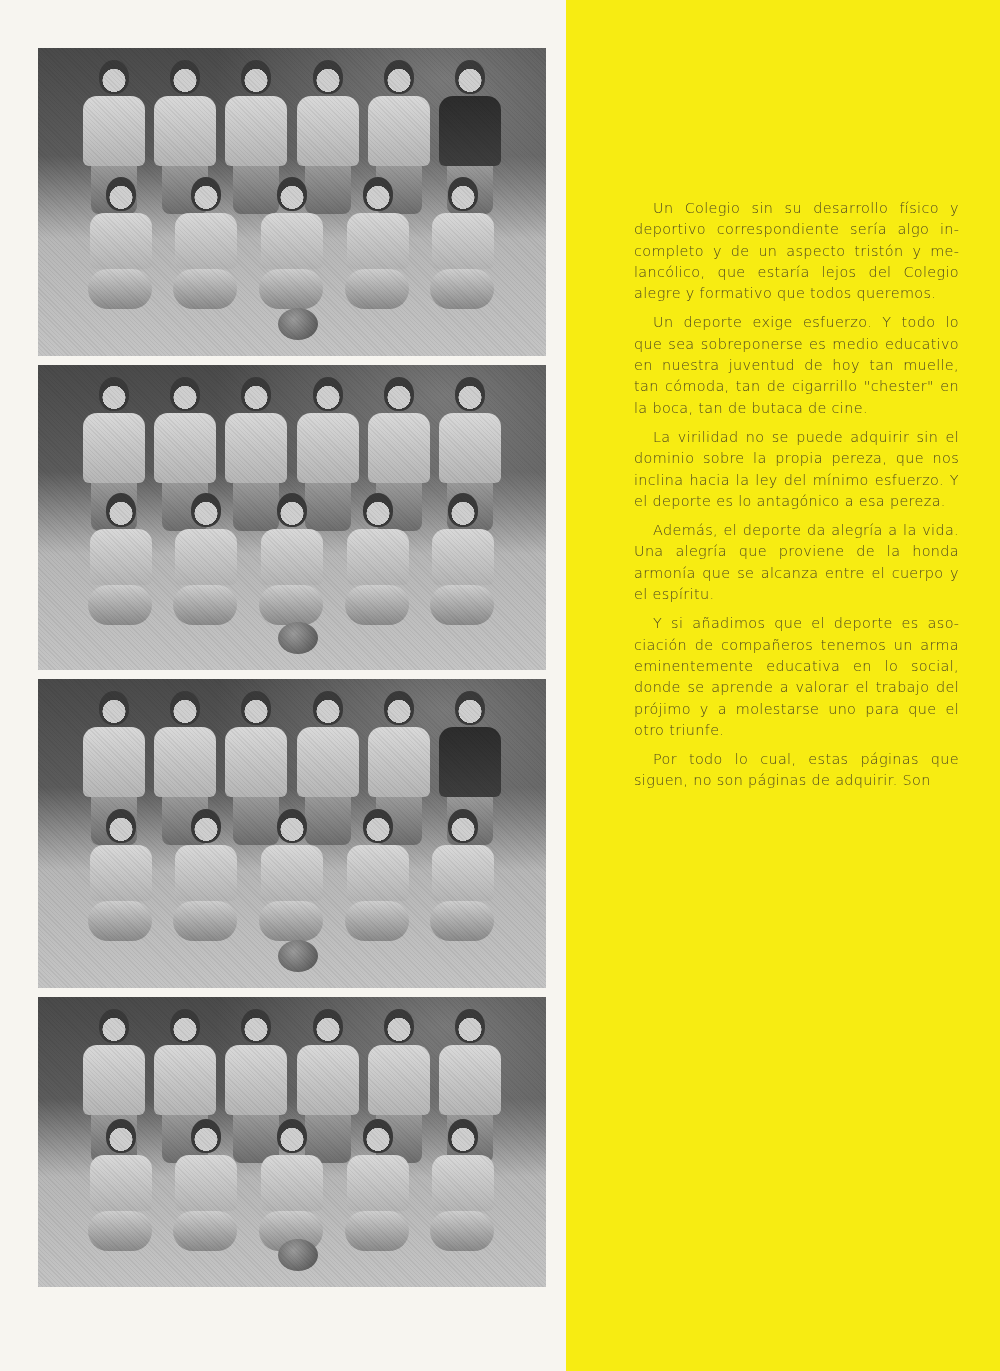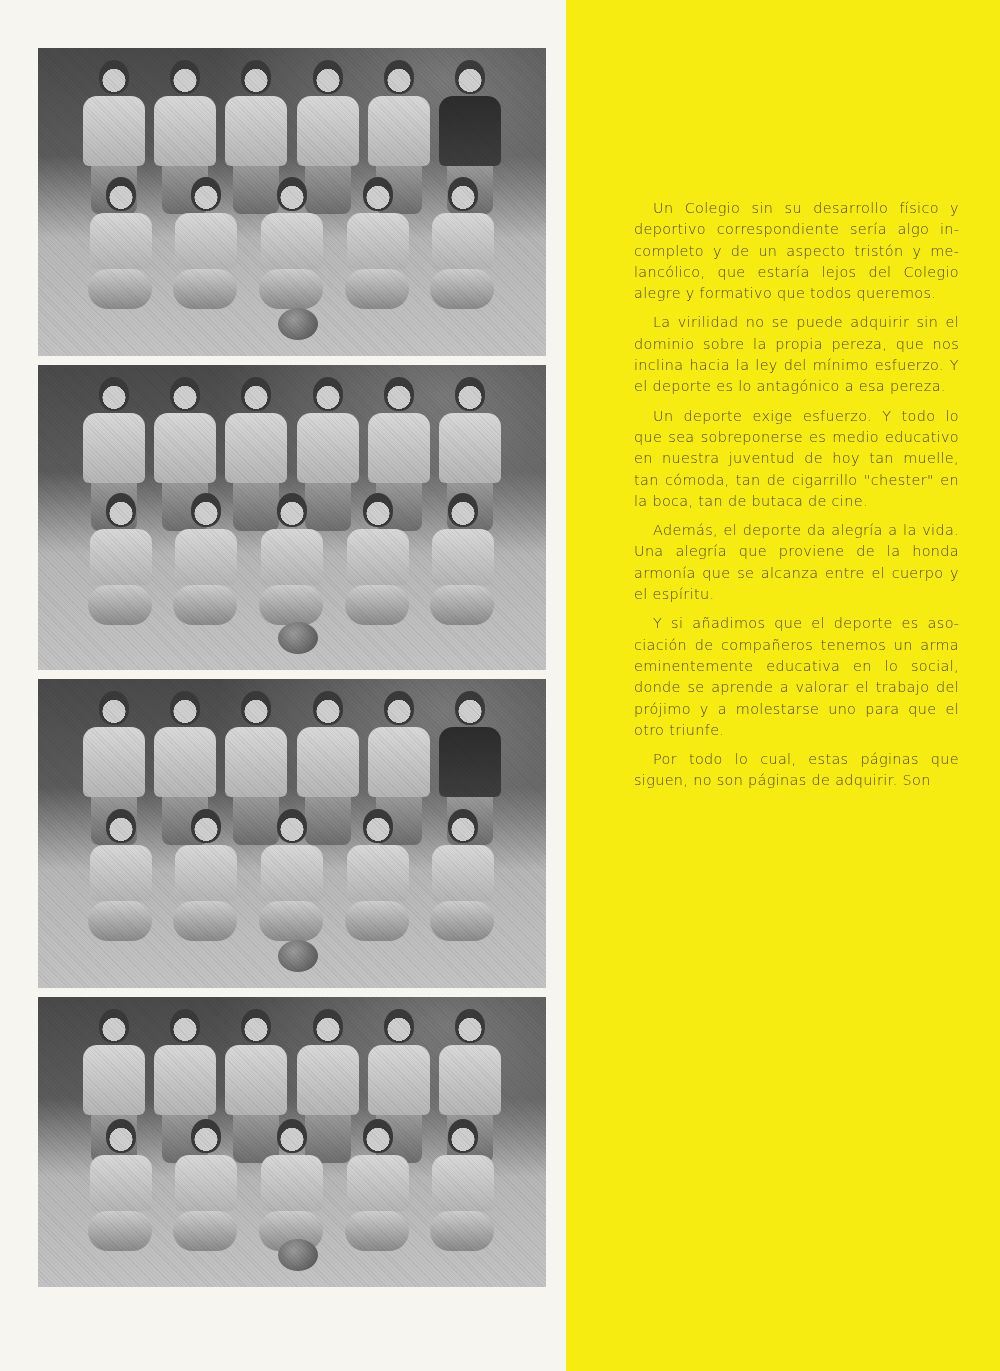--- a/index.html
+++ b/index.html
@@ -313,19 +313,19 @@
           <div class="legs"></div>
         </div>
       </div>
       <div class="ball" style="left: 240px; top: 242px;"></div>
     </div>
 </div>
 
 <div class="right-page">
   <div class="article">
     <p>Un Colegio sin su desarrollo físico y deportivo correspondiente sería algo in­completo y de un aspecto tristón y me­lancólico, que estaría lejos del Colegio alegre y formativo que todos queremos.</p>
+    <p>Un deporte exige esfuerzo. Y todo lo que sea sobreponerse es medio educa­tivo en nuestra juventud de hoy tan muelle, tan cómoda, tan de cigarrillo "chester" en la boca, tan de butaca de cine.</p>
     <p>La virilidad no se puede adquirir sin el dominio sobre la propia pereza, que nos inclina hacia la ley del mínimo es­fuerzo. Y el deporte es lo antagónico a esa pereza.</p>
-    <p>Un deporte exige esfuerzo. Y todo lo que sea sobreponerse es medio educa­tivo en nuestra juventud de hoy tan muelle, tan cómoda, tan de cigarrillo "chester" en la boca, tan de butaca de cine.</p>
     <p>Además, el deporte da alegría a la vida. Una alegría que proviene de la honda armonía que se alcanza entre el cuerpo y el espíritu.</p>
     <p>Y si añadimos que el deporte es aso­ciación de compañeros tenemos un ar­ma eminentemente educativa en lo so­cial, donde se aprende a valorar el tra­bajo del prójimo y a molestarse uno para que el otro triunfe.</p>
     <p>Por todo lo cual, estas páginas que siguen, no son páginas de adquirir. Son</p>
   </div>
 </div>
 
 </body></html>

